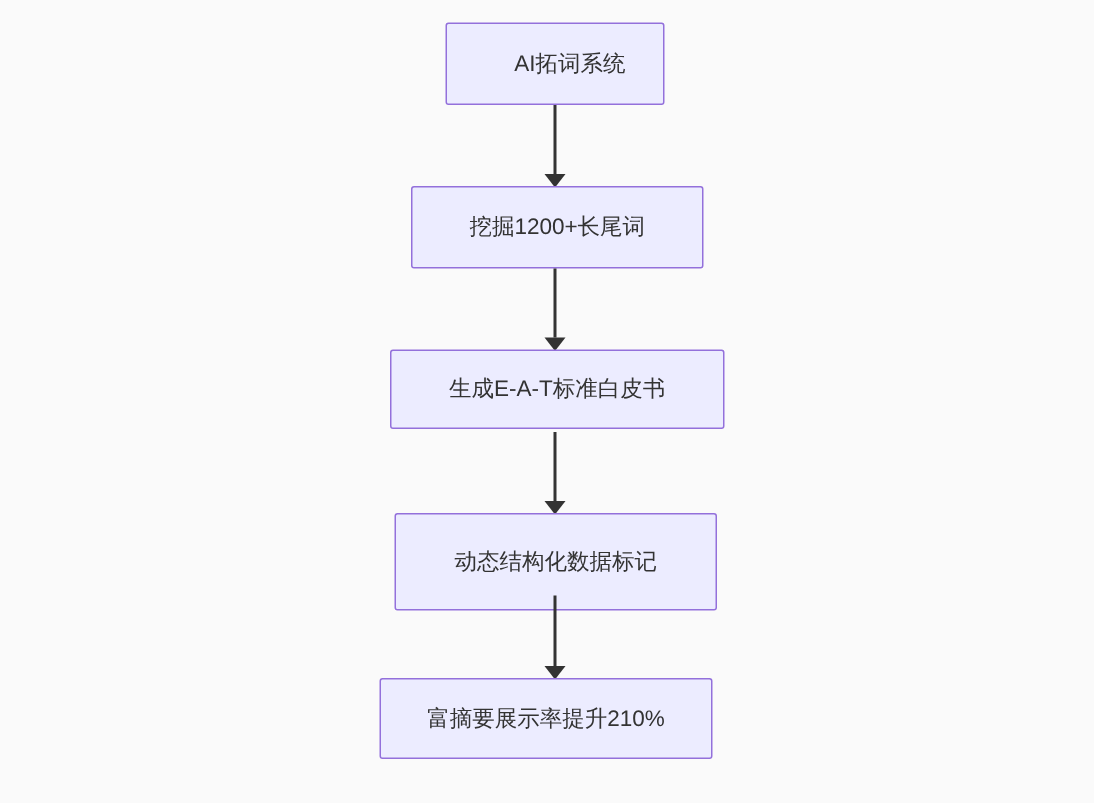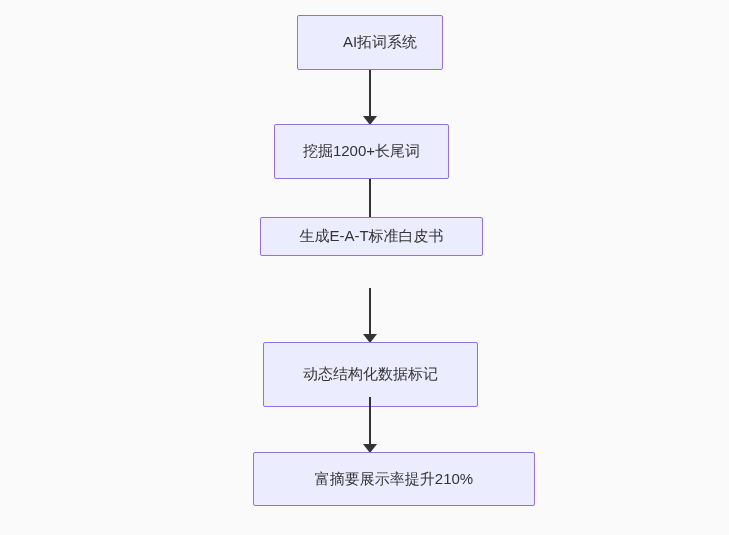--- a/index.html
+++ b/index.html
@@ -23,24 +23,24 @@
     border-radius: 2px;
     display: flex;
     align-items: center;
     justify-content: center;
     font-size: 15px;
     color: #333333;
     text-align: center;
     white-space: nowrap;
   }
   .n1 { left: 297px; top: 15px;  width: 146px; height: 55px; padding-left: 20px; }
-  .n2 { left: 274px; top: 124px; width: 175px; height: 55px; }
-  .n3 { left: 260px; top: 217px; width: 223px; height: 39px; }
+  .n2 { left: 274px; top: 124px; width: 195px; height: 55px; }
+  .n3 { left: 260px; top: 233px; width: 223px; height: 53px; }
   .n4 { left: 263px; top: 342px; width: 215px; height: 65px; }
-  .n5 { left: 253px; top: 452px; width: 282px; height: 54px; }
+  .n5 { left: 253px; top: 452px; width: 222px; height: 54px; }
 
   .connector {
     position: absolute;
     left: 363px;
     width: 14px;
   }
   .connector .line {
     position: absolute;
     left: 6px;
     top: 0;

